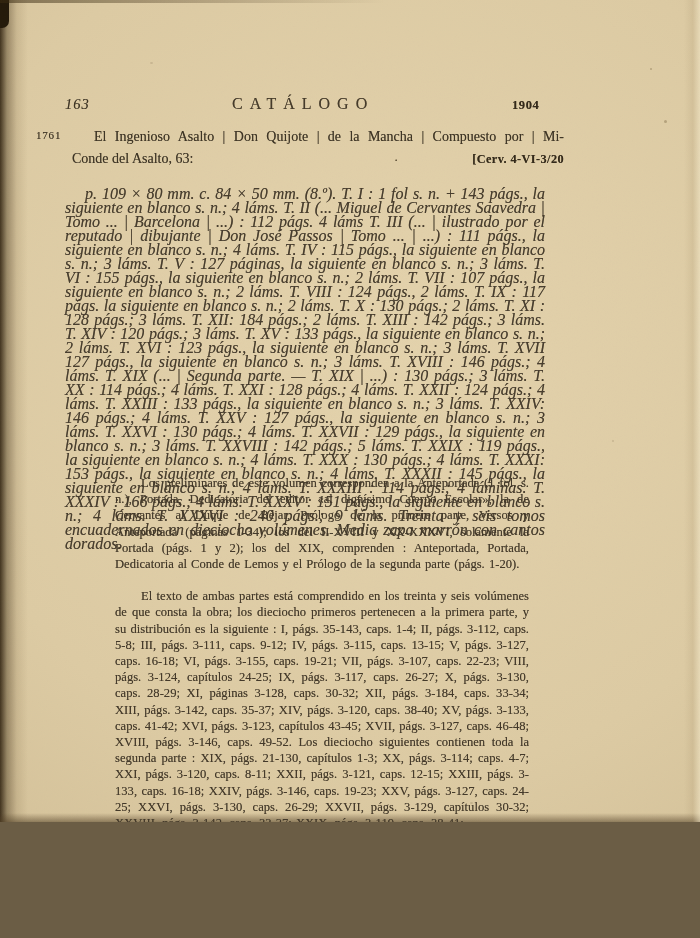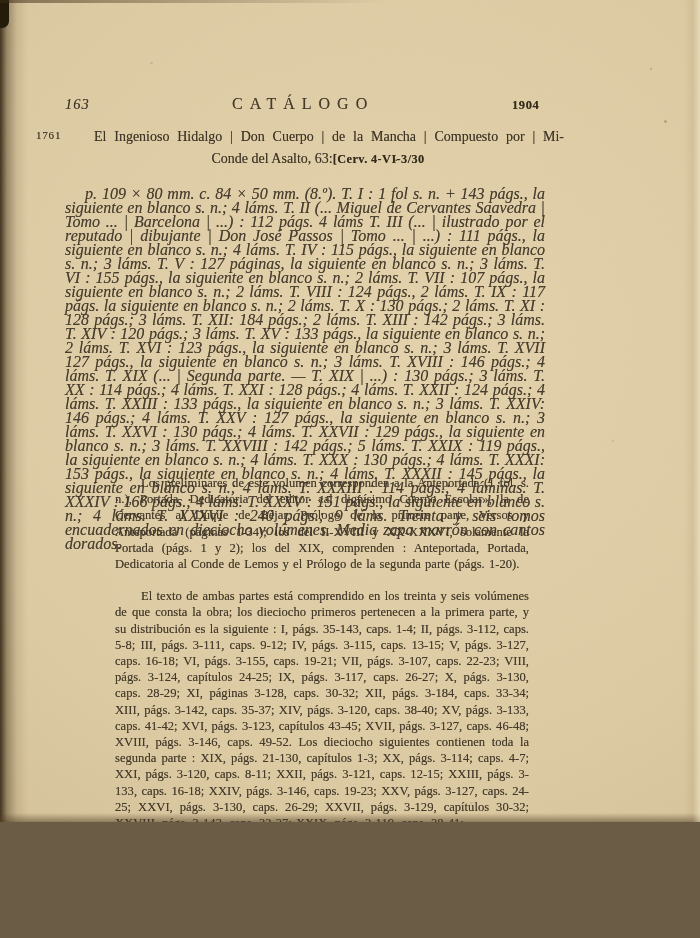--- a/index.html
+++ b/index.html
@@ -26,21 +26,21 @@
   .folio{position:absolute;left:65px;top:96px;font-style:italic;font-size:14.5px;letter-spacing:1px;color:#3e3526;}
   .running-title{position:absolute;left:232px;top:95px;width:140px;text-align:center;
     font-size:16px;letter-spacing:7px;color:#453b2b;white-space:nowrap;}
   .year{position:absolute;left:512px;top:98px;font-weight:bold;font-size:12.5px;letter-spacing:0.6px;color:#33291a;}
 
   
   .entry-number{position:absolute;left:36px;top:129px;font-size:11px;letter-spacing:0.8px;color:#3e3526;}
   .entry-heading{position:absolute;left:72px;top:126px;width:492px;font-size:14px;line-height:22px;color:#3d3425;}
   .h-line{text-align:justify;text-align-last:justify;overflow:hidden;}
   .h-line.first{text-indent:22px;}
-  .h-line.last{display:flex;justify-content:center;align-items:baseline;position:relative;text-align:left;}
+  .h-line.last{display:flex;justify-content:space-between;align-items:baseline;position:relative;text-align:left;}
   .middot{position:absolute;left:322px;top:1px;color:#5f5138;font-size:13px;}
   .shelfmark{font-weight:bold;font-size:12.3px;letter-spacing:0.4px;color:#33291a;}
 
   .collation{position:absolute;left:65px;top:187px;width:480px;margin:0;
     font-size:16px;line-height:14px;text-align:justify;text-indent:20px;
     color:#473d2e;word-spacing:0.5px;font-style:italic;}
 
   .body-block{position:absolute;left:99px;top:459px;width:446px;}
   .body-block p{margin:16px;font-size:12.6px;line-height:16.2px;text-align:justify;
     text-indent:26px;color:#43392a;word-spacing:1px;}
@@ -67,25 +67,25 @@
   <div class="speck" style="left:288px;top:868px;width:2px;height:2px;opacity:0.22;"></div>
   <div class="speck" style="left:612px;top:440px;width:2px;height:2px;opacity:0.2;"></div>
 
   <span class="folio">163</span>
   <span class="running-title">CATÁLOGO</span>
   <span class="year">1904</span>
 
   <span class="entry-number">1761</span>
 
   <div class="entry-heading">
-    <div class="h-line first">El Ingenioso Hidalgo | Don Cuerpo | de la Mancha | Compuesto por | Mi-</div>
+    <div class="h-line first">El Ingenioso Asalto | Don Quijote | de la Mancha | Compuesto por | Mi-</div>
     <div class="h-line last">
       <span>Conde del Asalto, 63:</span>
       <span class="middot">·</span>
-      <span class="shelfmark">[Cerv. 4-VI-3/30</span>
+      <span class="shelfmark">[Cerv. 4-VI-3/20</span>
     </div>
   </div>
 
   <p class="collation">p. 109 × 80 mm. c. 84 × 50 mm. (8.º).   T. I : 1 fol s. n. + 143 págs., la siguiente en blanco s. n.; 4 láms.   T. II (... Miguel de Cervantes Saavedra | Tomo ... | Barcelona | ...) : 112 págs. 4 láms   T. III (... | ilustrado por el reputado | dibujante | Don José Passos | Tomo ... | ...) : 111 págs., la siguiente en blanco s. n.; 4 láms.   T. IV : 115 págs., la siguiente en blanco s. n.; 3 láms.   T. V : 127 páginas, la siguiente en blanco s. n.; 3 láms.   T. VI : 155 págs., la siguiente en blanco s. n.; 2 láms.   T. VII : 107 págs., la siguiente en blanco s. n.; 2 láms.   T. VIII : 124 págs., 2 láms.   T. IX : 117 págs. la siguiente en blanco s. n.; 2 láms.   T. X : 130 págs.; 2 láms.   T. XI : 128 págs.; 3 láms.   T. XII: 184 págs.; 2 láms.   T. XIII : 142 págs.; 3 láms.   T. XIV : 120 págs.; 3 láms.   T. XV : 133 págs., la siguiente en blanco s. n.; 2 láms.   T. XVI : 123 págs., la siguiente en blanco s. n.; 3 láms. T. XVII 127 págs., la siguiente en blanco s. n.; 3 láms.   T. XVIII : 146 págs.; 4 láms.   T. XIX (... | Segunda parte. — T. XIX | ...) : 130 págs.; 3 láms.   T. XX : 114 págs.; 4 láms.   T. XXI : 128 págs.; 4 láms. T. XXII : 124 págs.; 4 láms.   T. XXIII : 133 págs., la siguiente en blanco s. n.; 3 láms.   T. XXIV: 146 págs.; 4 láms.   T. XXV : 127 págs., la siguiente en blanco s. n.; 3 láms.   T. XXVI : 130 págs.; 4 láms.   T. XXVII : 129 págs., la siguiente en blanco s. n.; 3 láms.   T. XXVIII : 142 págs.; 5 láms. T. XXIX : 119 págs., la siguiente en blanco s. n.; 4 láms.   T. XXX : 130 págs.; 4 láms.   T. XXXI: 153 págs., la siguiente en blanco s. n.; 4 láms.   T. XXXII : 145 págs., la siguiente en blanco s. n.; 4 láms.   T. XXXIII : 114 págs.; 4 láminas.   T. XXXIV : 166 págs.; 4 láms.   T. XXXV : 151 págs., la siguiente en blanco s. n.; 4 láms.   T. XXXVI : 240 págs.; 9 láms.   Treinta y seis tomos encuadernados en dieciocho volúmenes.   Media zapa marrón con cantos dorados.</p>
 
   <div class="body-block">
     <p>Los preliminares de este volumen corresponden a la Anteportada (1 fol. s. n.), Portada, Dedicatoria del editor «al dignísimo Cuerpo Escolar», la de Cervantes al Duque de Béjar, Prólogo de la primera parte, Versos y Anteportada (páginas 1-34); los del II-XVIII y XX-XXXVI, solamente la Portada (págs. 1 y 2); los del XIX, comprenden : Anteportada, Portada, Dedicatoria al Conde de Lemos y el Prólogo de la segunda parte (págs. 1-20).</p>
     <p>El texto de ambas partes está comprendido en los treinta y seis volúmenes de que consta la obra; los dieciocho primeros pertenecen a la primera parte, y su distribución es la siguiente : I, págs. 35-143, caps. 1-4; II, págs. 3-112, caps. 5-8; III, págs. 3-111, caps. 9-12; IV, págs. 3-115, caps. 13-15; V, págs. 3-127, caps. 16-18; VI, págs. 3-155, caps. 19-21; VII, págs. 3-107, caps. 22-23; VIII, págs. 3-124, capítulos 24-25; IX, págs. 3-117, caps. 26-27; X, págs. 3-130, caps. 28-29; XI, páginas 3-128, caps. 30-32; XII, págs. 3-184, caps. 33-34; XIII, págs. 3-142, caps. 35-37; XIV, págs. 3-120, caps. 38-40; XV, págs. 3-133, caps. 41-42; XVI, págs. 3-123, capítulos 43-45; XVII, págs. 3-127, caps. 46-48; XVIII, págs. 3-146, caps. 49-52.   Los dieciocho siguientes contienen toda la segunda parte : XIX, págs. 21-130, capítulos 1-3; XX, págs. 3-114; caps. 4-7; XXI, págs. 3-120, caps. 8-11; XXII, págs. 3-121, caps. 12-15; XXIII, págs. 3-133, caps. 16-18; XXIV, págs. 3-146, caps. 19-23; XXV, págs. 3-127, caps. 24-25; XXVI, págs. 3-130, caps. 26-29; XXVII, págs. 3-129, capítulos 30-32; XXVIII, págs. 3-142, caps. 33-37; XXIX, págs. 3-119, caps. 38-41;</p>
   </div>
 

